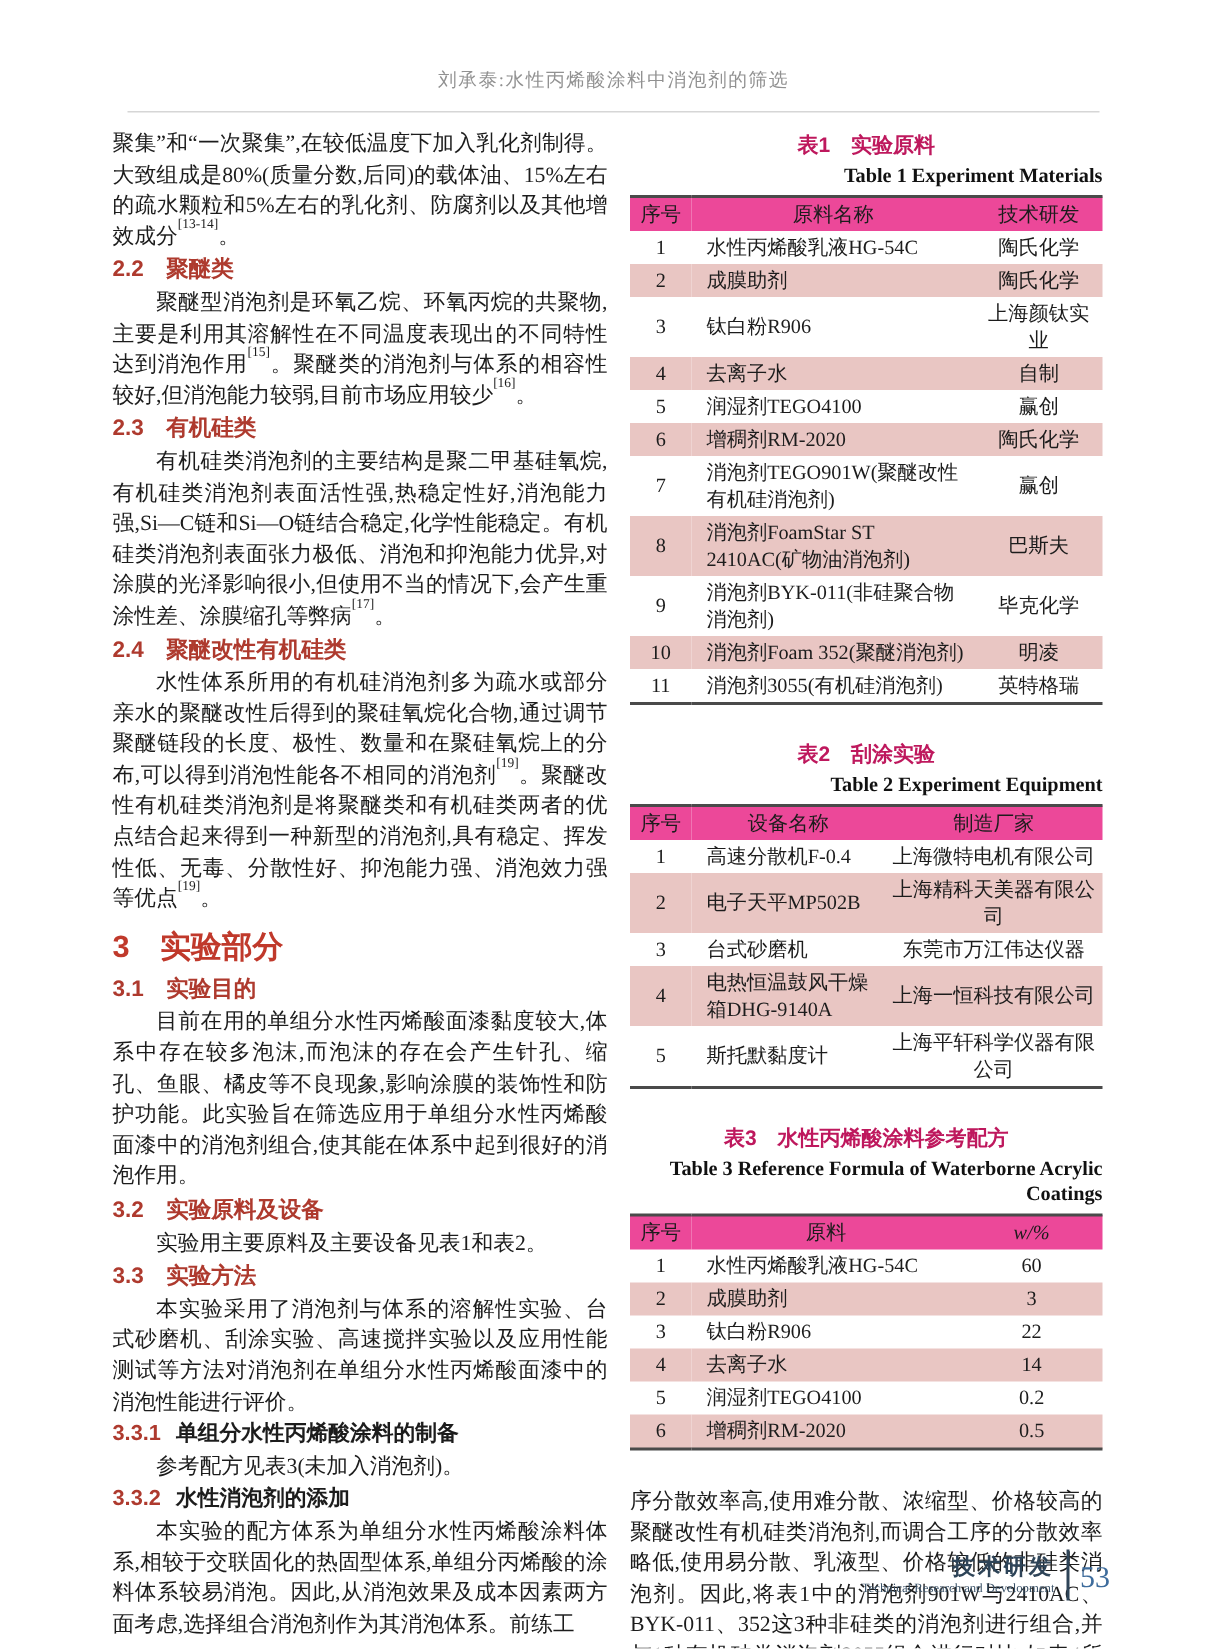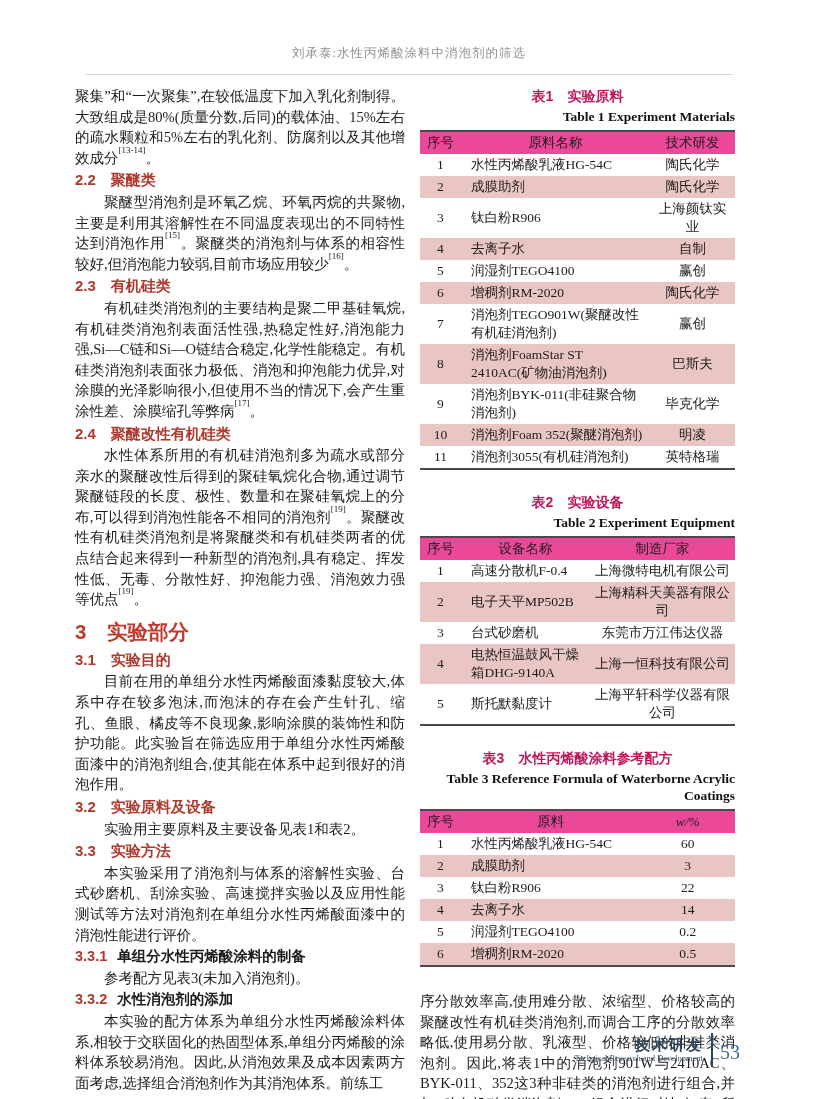--- a/index.html
+++ b/index.html
@@ -172,21 +172,21 @@
             </tr>
             <tr>
               <td>11</td>
               <td>消泡剂3055(有机硅消泡剂)</td>
               <td>英特格瑞</td>
             </tr>
           </tbody>
         </table>
     </div>
     <div class="tblock">
-      <div class="cap-zh">表2　实验设备</div>
+      <div class="cap-zh">表2　刮涂实验</div>
       <div class="cap-en">Table 2  Experiment Equipment</div>
       <table class="datatable t2">
           <thead>
             <tr>
               <td>序号</td>
               <td>设备名称</td>
               <td>制造厂家</td>
             </tr>
           </thead>
           <tbody>

